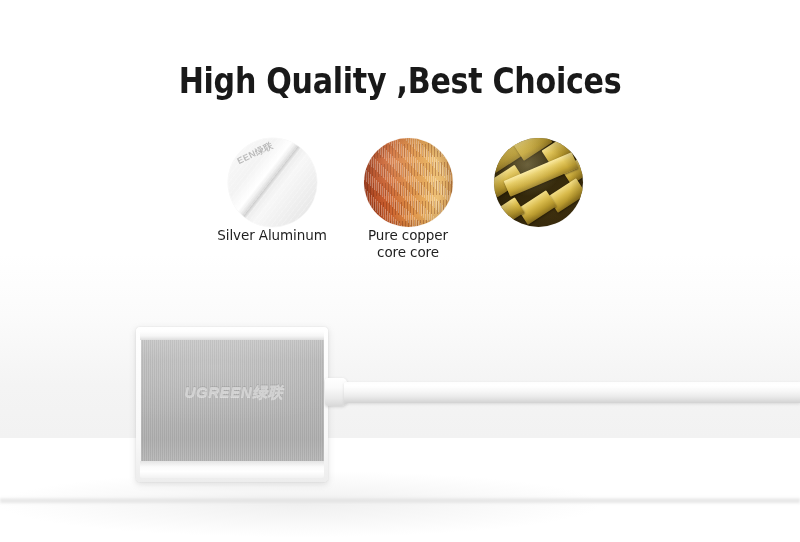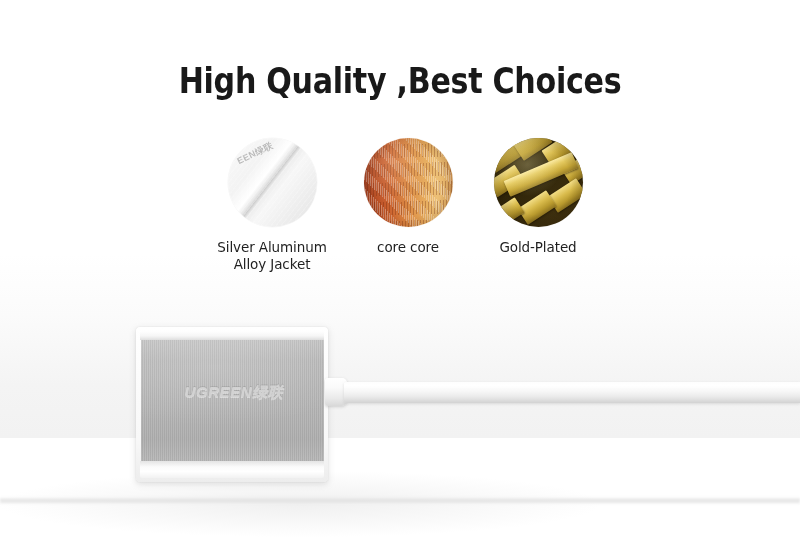--- a/index.html
+++ b/index.html
@@ -139,21 +139,20 @@
     box-shadow:0 1px 2px rgba(20,12,0,.55);
   }
   .gold-shade {
     position:absolute; inset:0; border-radius:50%;
     background:
       radial-gradient(ellipse 60% 55% at 38% 30%, rgba(255,245,190,.28) 0%, rgba(255,245,190,0) 65%),
       radial-gradient(circle at 50% 50%, rgba(0,0,0,0) 52%, rgba(25,15,0,.45) 100%);
   }
 
   .feature-label {
-    margin-top:12px;
     font-size:13.5px;
     line-height:17px;
     color:#1f1f1f;
     font-family:"DejaVu Sans","Liberation Sans", sans-serif;
     letter-spacing:-0.1px;
   }
 
   
   .product { position:absolute; left:0; top:0; width:800px; height:542px;text-decoration:underline; }
 
@@ -250,47 +249,46 @@
   <div class="headline">High Quality ,Best Choices</div>
 
   <div class="features">
 
     <div class="feature f0">
       <div class="circle silver">
         <span class="silver-mark">EEN绿联</span>
       </div>
       <div class="feature-label">
         <div>Silver Aluminum</div>
-        <div>Alloy Jacket</div>
       </div>
     </div>
 
     <div class="feature f1">
       <div class="circle copper"></div>
       <div class="feature-label">
+        <div>Pure copper</div>
         <div>core core</div>
       </div>
     </div>
 
     <div class="feature f2">
       <div class="circle gold">
         <span class="gold-bar" style="left:-6px;  top:8px;  width:34px; height:19px; transform:rotate(-33deg);"></span>
         <span class="gold-bar" style="left:22px;  top:-4px; width:34px; height:19px; transform:rotate(-33deg);"></span>
         <span class="gold-bar" style="left:50px;  top:2px;  width:34px; height:19px; transform:rotate(-33deg);"></span>
         <span class="gold-bar" style="left:70px;  top:22px; width:30px; height:18px; transform:rotate(-33deg);"></span>
         <span class="gold-bar" style="left:-4px;  top:34px; width:32px; height:18px; transform:rotate(-33deg);"></span>
         <span class="gold-bar" style="left:56px;  top:48px; width:34px; height:19px; transform:rotate(-33deg);"></span>
         <span class="gold-bar" style="left:26px;  top:60px; width:34px; height:19px; transform:rotate(-33deg);"></span>
         <span class="gold-bar" style="left:-2px;  top:66px; width:30px; height:18px; transform:rotate(-33deg);"></span>
         <span class="gold-bar" style="left:10px;  top:28px; width:74px; height:17px; transform:rotate(-23deg);
                      background:linear-gradient(180deg,#fbeaa0 0%,#e4c95f 32%,#c8a838 70%,#9c812a 100%);"></span>
         <span class="gold-shade"></span>
       </div>
       <div class="feature-label">
-        <div>Gold-Plated</div>
       </div>
     </div>
 
   </div>
 
   <div class="product">
 
     <div class="adapter">
       <div class="adapter-shell"></div>
       <div class="adapter-bevel-top"></div>

